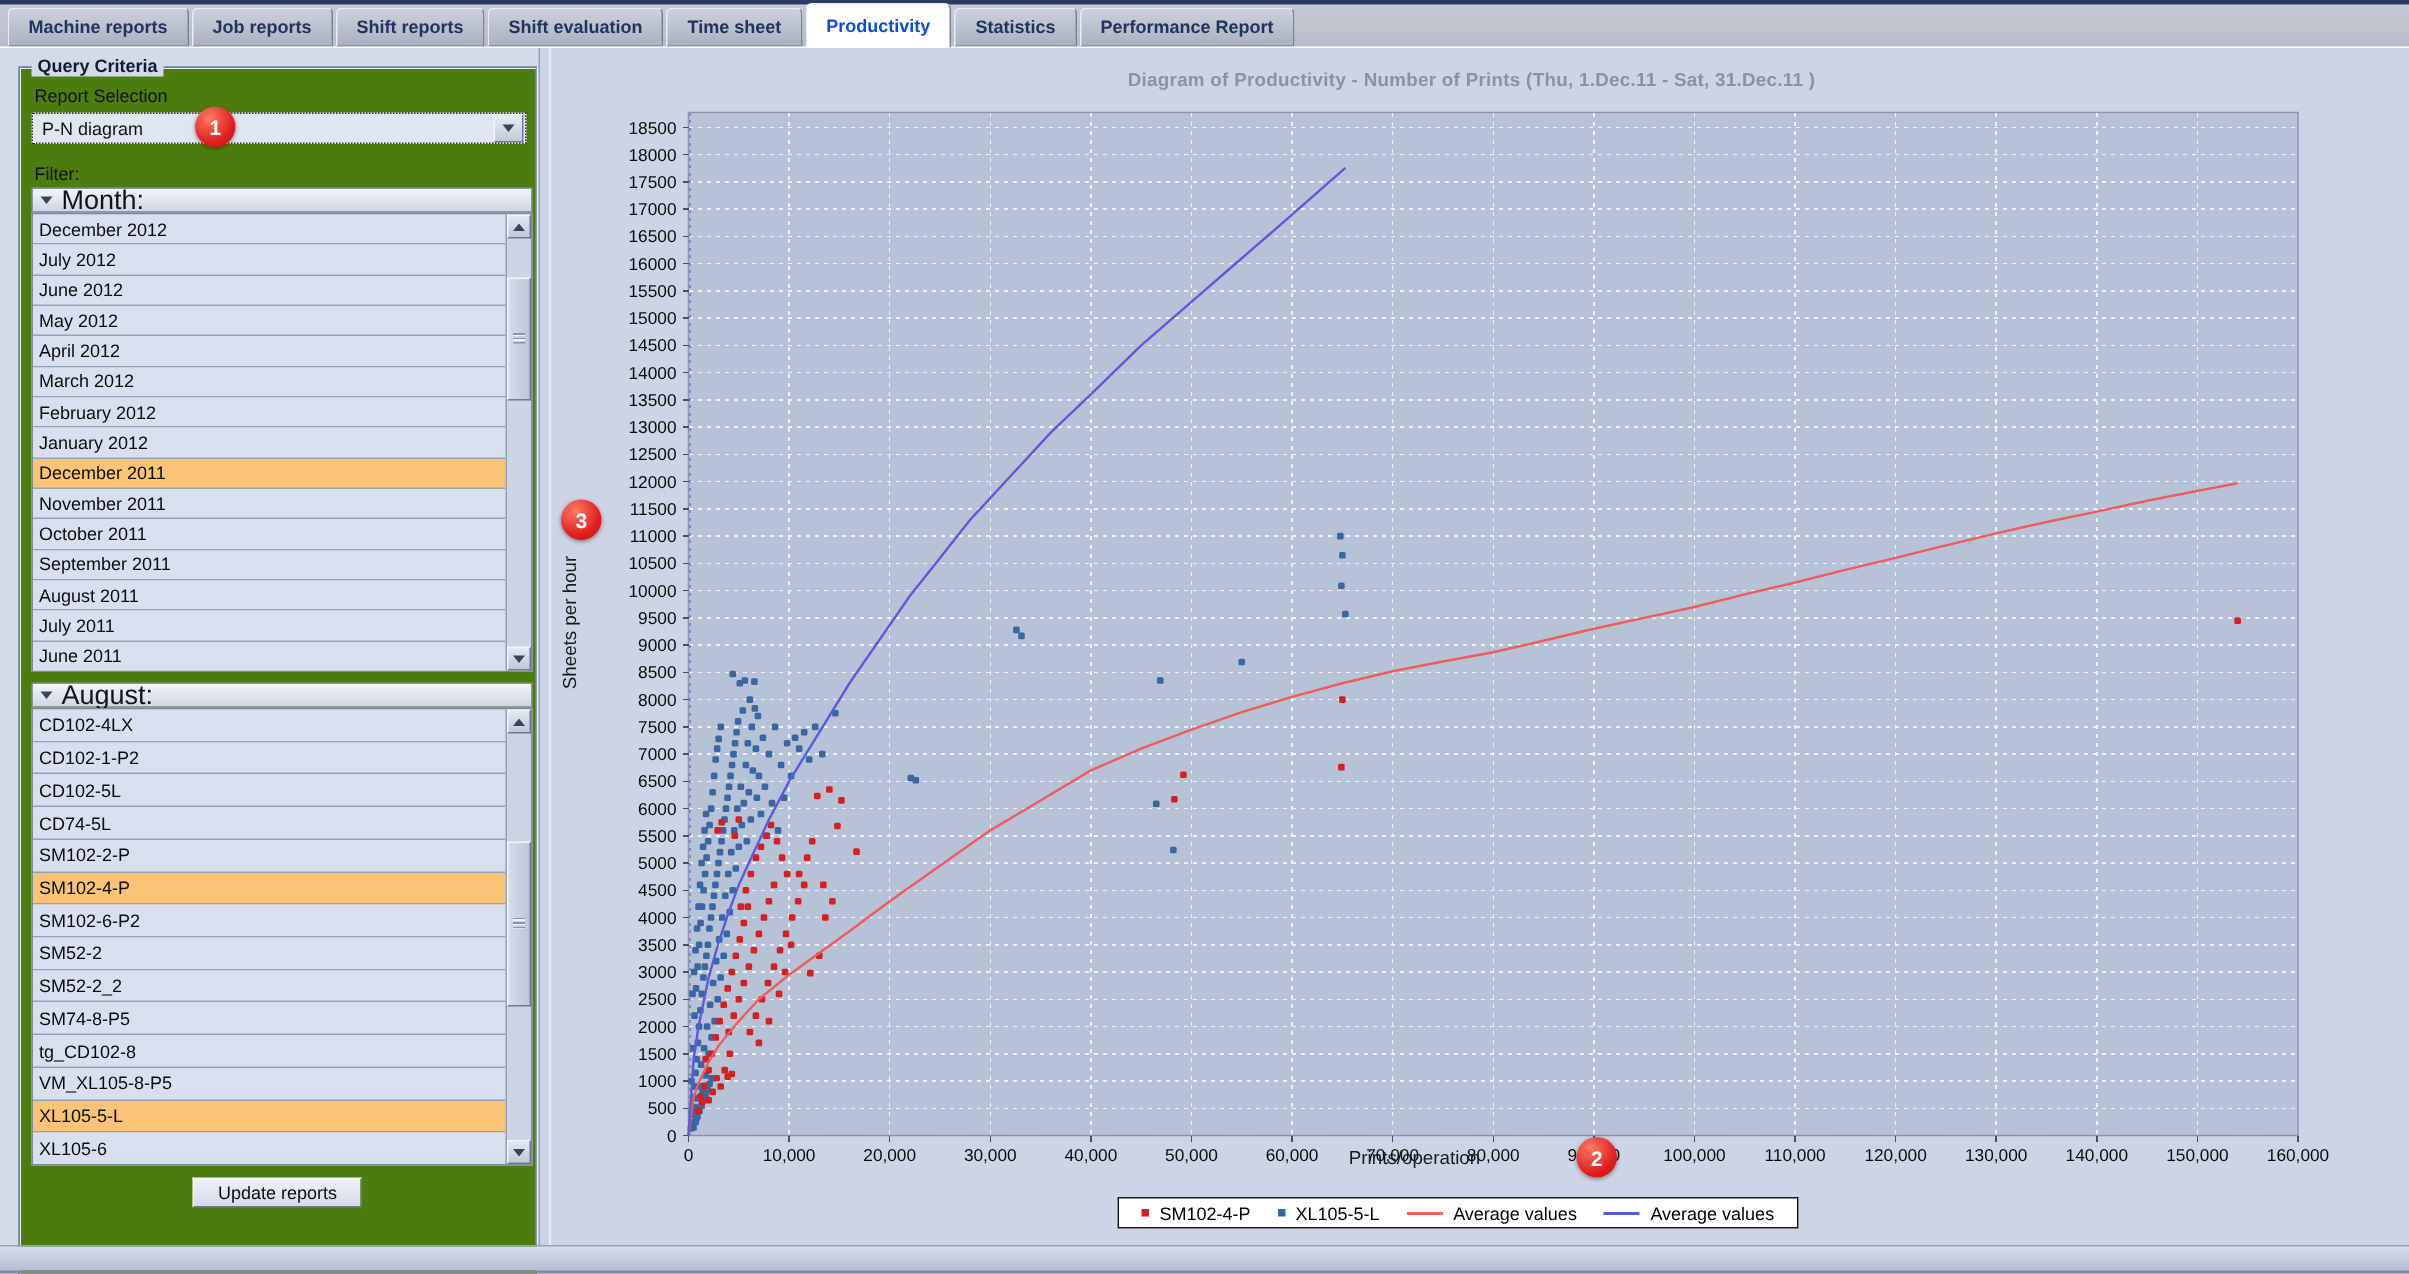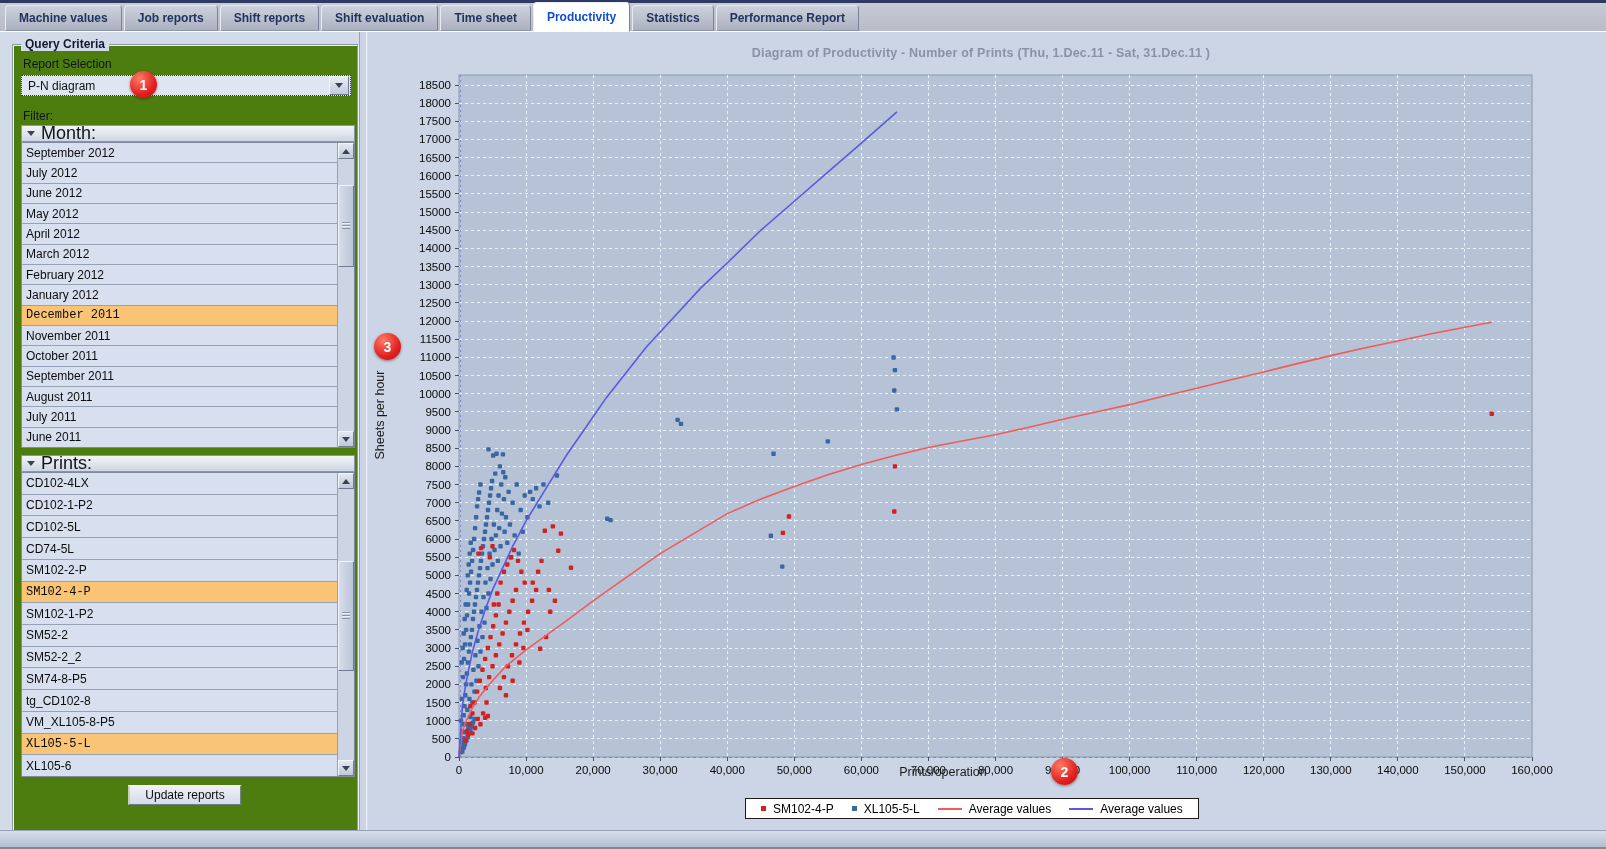--- a/index.html
+++ b/index.html
@@ -39,21 +39,21 @@
 
   .sect-head{position:absolute;left:8px;width:334px;height:17px;box-sizing:border-box;
     background:linear-gradient(#f2f5fa,#cfd6e2);border:1px solid #8b95aa;
     display:flex;align-items:center;padding-left:5px;gap:6px;font-size:18px;color:#10131c;}
   .listbox{position:absolute;left:8px;width:334px;box-sizing:border-box;
     border:1px solid #7f8aa0;background:#d8dfee;box-shadow:inset 1px 1px 0 rgba(255,255,255,.5);}
   .listrows{position:absolute;left:0;top:0;right:17px;bottom:0;display:flex;flex-direction:column;}
   .lrow{flex:1;display:flex;align-items:center;padding-left:4px;
     background:#d8dfee;border-bottom:1px solid #97a1b4;color:#0c0c0c;}
   .lrow:last-child{border-bottom:none;}
-  .lrow.sel{background:#f9c475;font-family:Liberation Mono, monospace;}
+  .lrow.sel{background:#f9c475;}
 
   
   .vscroll{position:absolute;right:0;top:0;bottom:0;width:17px;background:#cdd5e4;
     border-left:1px solid #97a1b4;box-sizing:border-box;}
   .sbtn{position:absolute;left:0;width:16px;height:16px;background:linear-gradient(#e3e8f1,#c0c8d8);
     border:1px solid;border-color:#f2f5fa #6f7b93 #6f7b93 #f2f5fa;box-sizing:border-box;
     display:flex;align-items:center;justify-content:center;}
   .sbtn.up{top:0;} .sbtn.down{bottom:0;}
   .sthumb{position:absolute;left:0;width:16px;background:linear-gradient(90deg,#d6dcea,#bdc6d8);
     border:1px solid;border-color:#f2f5fa #6f7b93 #6f7b93 #f2f5fa;box-sizing:border-box;}
@@ -98,21 +98,21 @@
 
   svg text{font-family:"Liberation Sans","DejaVu Sans",sans-serif;}
 </style>
 </head>
 <body>
 
 <div class="root">
 
   <div class="tabbar">
     <div class="tabs">
-        <div class="tab">Machine values</div>
+        <div class="tab">Machine reports</div>
         <div class="tab">Job reports</div>
         <div class="tab">Shift reports</div>
         <div class="tab">Shift evaluation</div>
         <div class="tab">Time sheet</div>
         <div class="tab active">Productivity</div>
         <div class="tab">Statistics</div>
         <div class="tab">Performance Report</div>
       </div>
   </div>
 
@@ -130,21 +130,21 @@
 
     <span class="plabel" style="top:64px;">Filter:</span>
 
     <div class="sect-head" style="top:80px;">
       <span class="tri-down"></span>
       <span>Month:</span>
     </div>
 
     <div class="listbox" style="top:97px;height:306px;">
       <div class="listrows">
-          <div class="lrow">September 2012</div>
+          <div class="lrow">December 2012</div>
           <div class="lrow">July 2012</div>
           <div class="lrow">June 2012</div>
           <div class="lrow">May 2012</div>
           <div class="lrow">April 2012</div>
           <div class="lrow">March 2012</div>
           <div class="lrow">February 2012</div>
           <div class="lrow">January 2012</div>
           <div class="lrow sel">December 2011</div>
           <div class="lrow">November 2011</div>
           <div class="lrow">October 2011</div>
@@ -161,32 +161,32 @@
             <span class="grip"></span>
           </div>
         <div class="sbtn down">
             <span class="tri-down"></span>
           </div>
       </div>
     </div>
 
     <div class="sect-head" style="top:410px;">
       <span class="tri-down"></span>
-      <span>Prints:</span>
+      <span>August:</span>
     </div>
 
     <div class="listbox" style="top:427px;height:305px;">
       <div class="listrows">
           <div class="lrow">CD102-4LX</div>
           <div class="lrow">CD102-1-P2</div>
           <div class="lrow">CD102-5L</div>
           <div class="lrow">CD74-5L</div>
           <div class="lrow">SM102-2-P</div>
           <div class="lrow sel">SM102-4-P</div>
-          <div class="lrow">SM102-1-P2</div>
+          <div class="lrow">SM102-6-P2</div>
           <div class="lrow">SM52-2</div>
           <div class="lrow">SM52-2_2</div>
           <div class="lrow">SM74-8-P5</div>
           <div class="lrow">tg_CD102-8</div>
           <div class="lrow">VM_XL105-8-P5</div>
           <div class="lrow sel">XL105-5-L</div>
           <div class="lrow">XL105-6</div>
         </div>
       <div class="vscroll">
         <div class="sbtn up">

